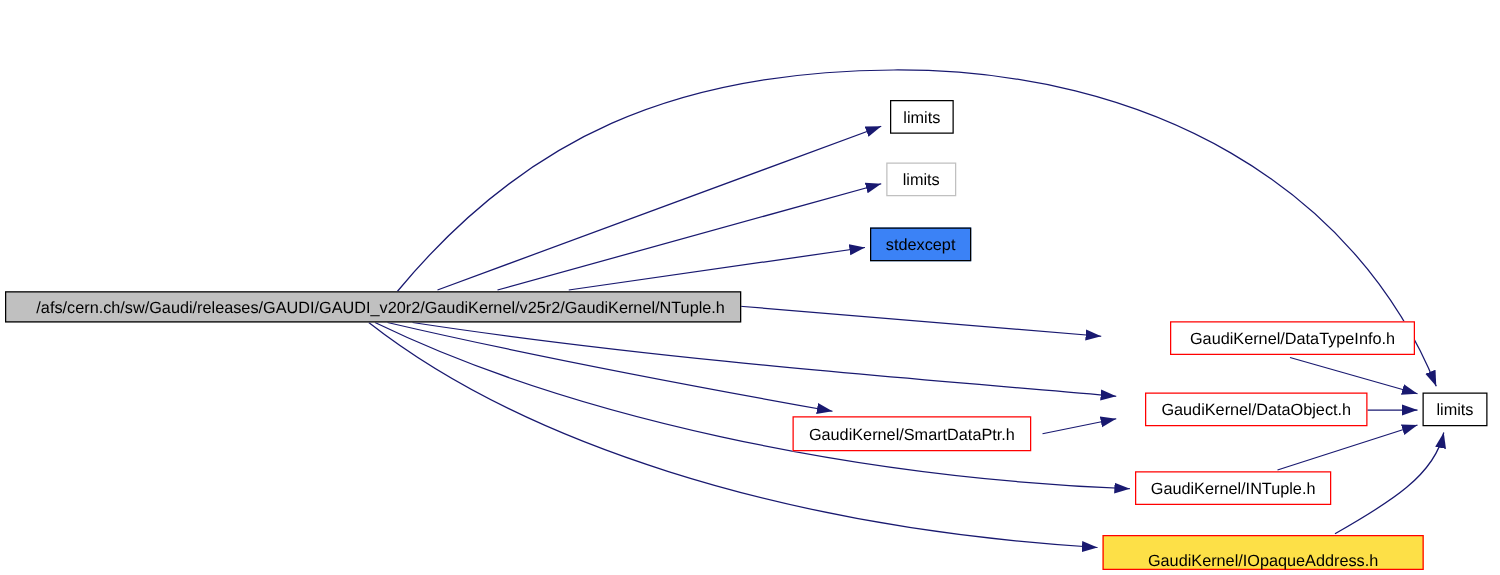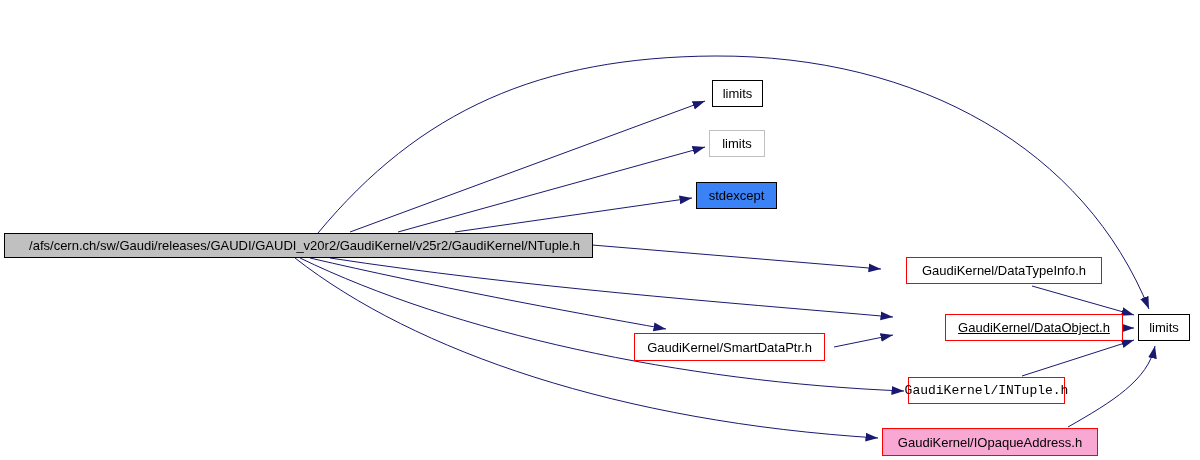--- a/index.html
+++ b/index.html
@@ -58,37 +58,37 @@
   </div>
 
   <div class="node grayb" style="left: 709px; top: 130px; width: 56px; height: 27px; border-color: rgb(192, 192, 192); background-color: rgb(255, 255, 255);">
     <span>limits</span>
   </div>
 
   <div class="node" style="left: 696px; top: 182px; width: 81px; height: 27px; border-color: rgb(0, 0, 0); background-color: #3b82f6;">
     <span>stdexcept</span>
   </div>
 
-  <div class="node red" style="left: 906px; top: 257px; width: 196px; height: 27px; border-color: rgb(255, 0, 0); background-color: rgb(255, 255, 255);">
+  <div class="node red" style="left: 936px; top: 257px; width: 196px; height: 27px; border-color: rgb(255, 0, 0); background-color: rgb(255, 255, 255);">
     <span>GaudiKernel/DataTypeInfo.h</span>
   </div>
 
-  <div class="node red" style="left: 945px; top: 314px; width: 178px; height: 27px; border-color: rgb(255, 0, 0); background-color: rgb(255, 255, 255); text-decoration: underline;">
+  <div class="node red" style="left: 916px; top: 314px; width: 178px; height: 27px; border-color: rgb(255, 0, 0); background-color: rgb(255, 255, 255);">
     <span>GaudiKernel/DataObject.h</span>
   </div>
 
   <div class="node red" style="left: 634px; top: 333px; width: 191px; height: 28px; border-color: rgb(255, 0, 0); background-color: rgb(255, 255, 255);">
     <span>GaudiKernel/SmartDataPtr.h</span>
   </div>
 
-  <div class="node red" style="left: 908px; top: 377px; width: 157px; height: 27px; border-color: rgb(255, 0, 0); background-color: rgb(255, 255, 255); font-family: Liberation Mono, monospace;">
+  <div class="node red" style="left: 908px; top: 377px; width: 157px; height: 27px; border-color: rgb(255, 0, 0); background-color: rgb(255, 255, 255);">
     <span>GaudiKernel/INTuple.h</span>
   </div>
 
-  <div class="node red" style="left: 882px; top: 428px; width: 216px; height: 28px; border-color: rgb(255, 0, 0); background-color: #f9a8d4;">
+  <div class="node red" style="left: 882px; top: 428px; width: 257px; height: 28px; border-color: rgb(255, 0, 0); background-color: #fde047; align-items: flex-end;">
     <span>GaudiKernel/IOpaqueAddress.h</span>
   </div>
 
   <div class="node" style="left: 1138px; top: 314px; width: 52px; height: 27px; border-color: rgb(0, 0, 0); background-color: rgb(255, 255, 255);">
     <span>limits</span>
   </div>
 
 </div>
 
 </body></html>

